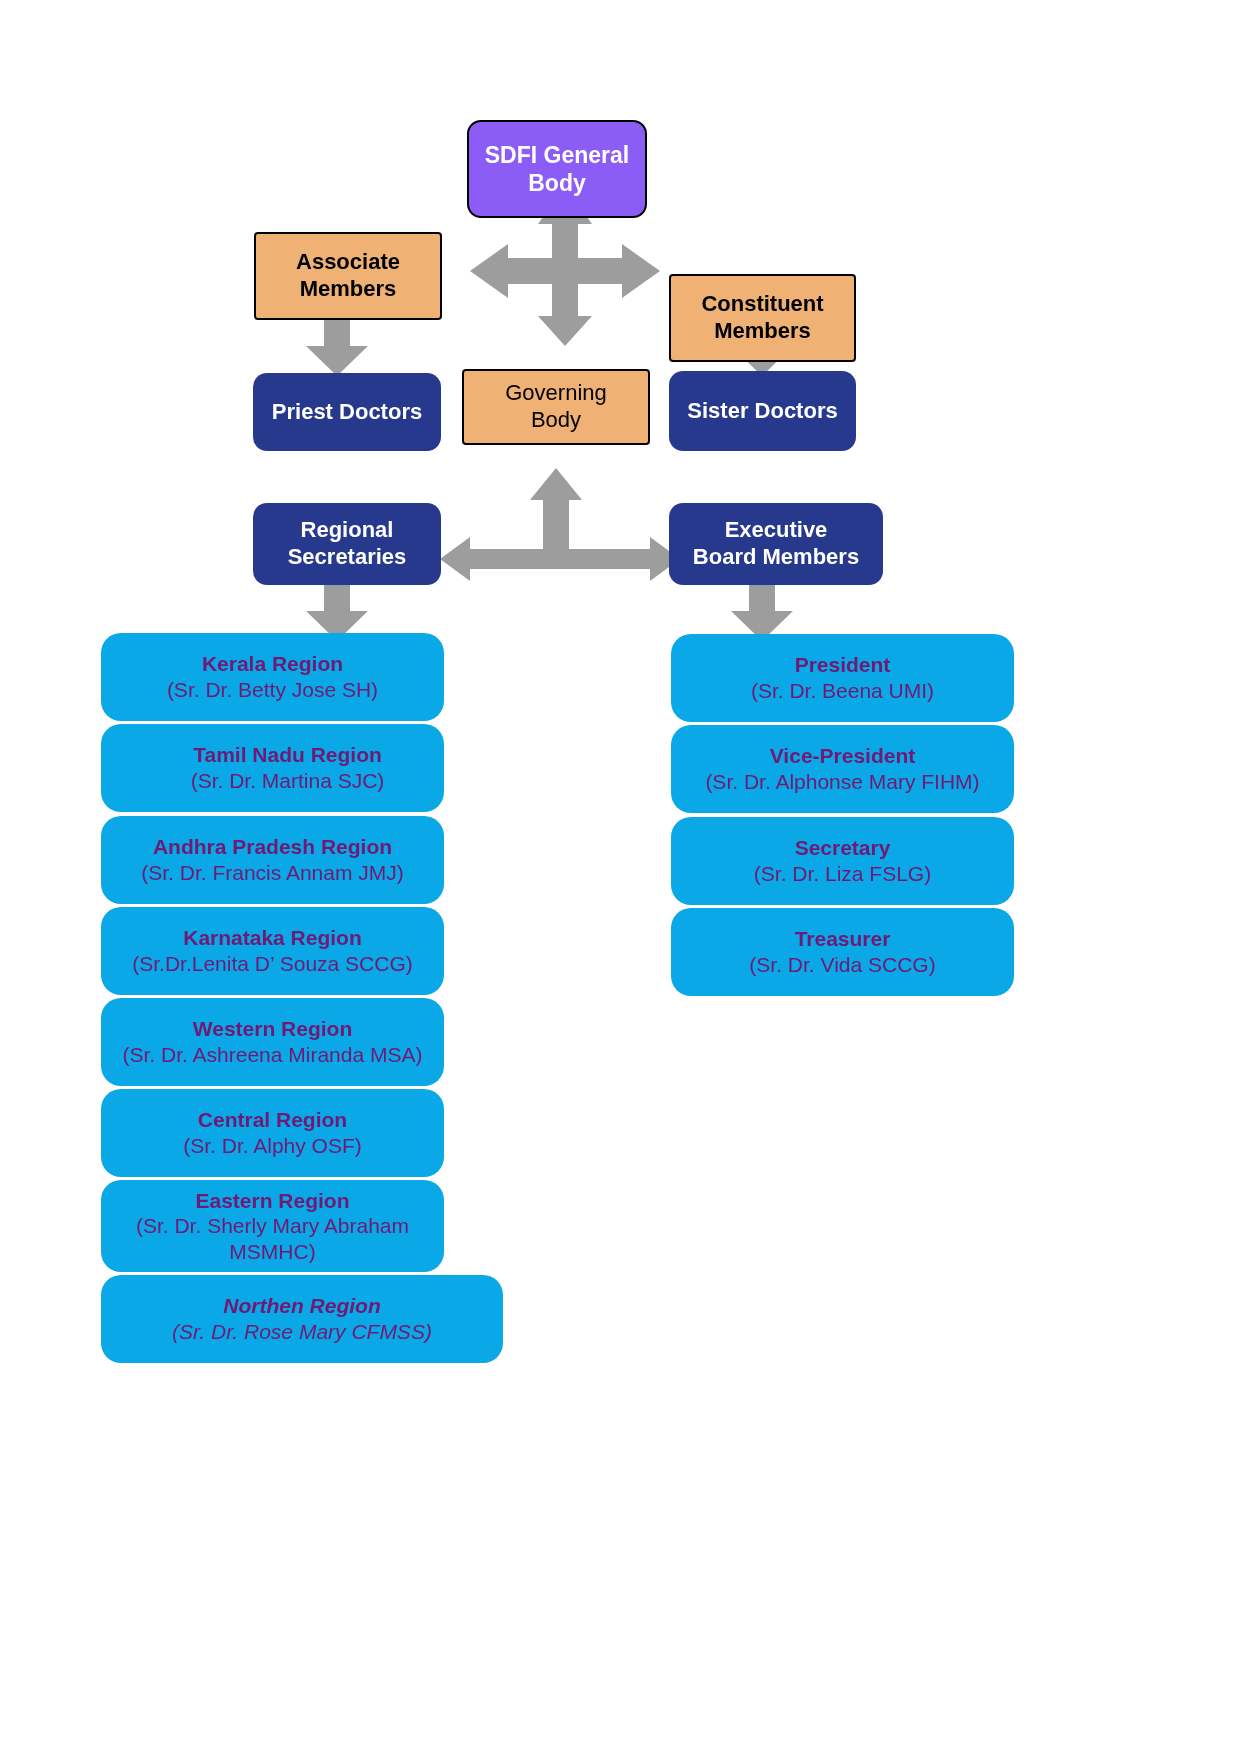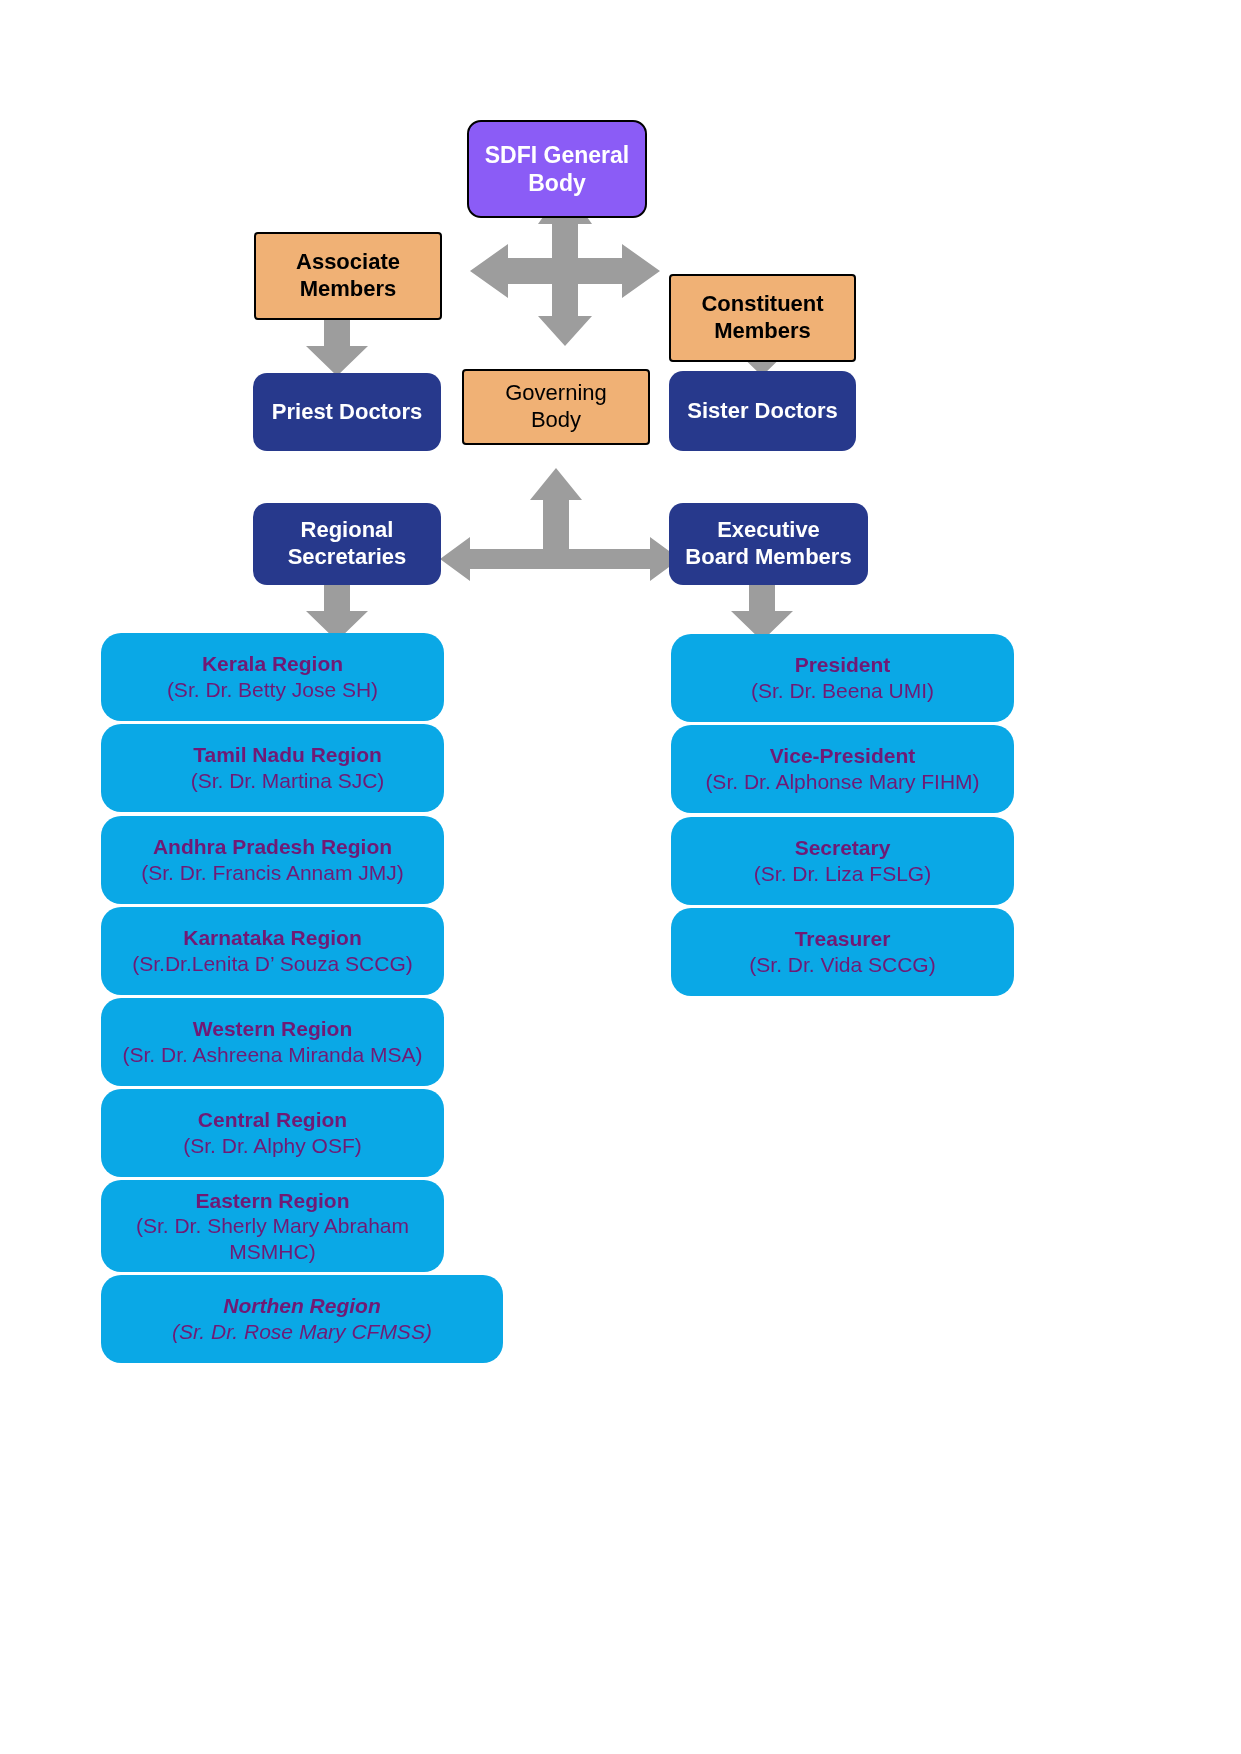--- a/index.html
+++ b/index.html
@@ -153,21 +153,21 @@
 
   <div class="node n-navy" style="left:669px;top:371px;width:187px;height:80px;">
     <span class="t1">Sister Doctors</span>
   </div>
 
   <div class="node n-navy" style="left:253px;top:503px;width:188px;height:82px;">
     <span class="t1">Regional</span>
     <span class="t2">Secretaries</span>
   </div>
 
-  <div class="node n-navy" style="left:669px;top:503px;width:199px;height:82px;">
+  <div class="node n-navy" style="left:669px;top:503px;width:214px;height:82px;">
     <span class="t1">Executive</span>
     <span class="t2">Board Members</span>
   </div>
 
   <div class="node n-cyan" style="left:101px;top:633px;width:343px;height:88px;">
     <span class="t1">Kerala Region</span>
     <span class="t2">(Sr. Dr. Betty Jose SH)</span>
   </div>
   <div class="node n-cyan" style="left:101px;top:724px;width:343px;height:88px;padding-left:40px;">
     <span class="t1">Tamil Nadu Region</span>

